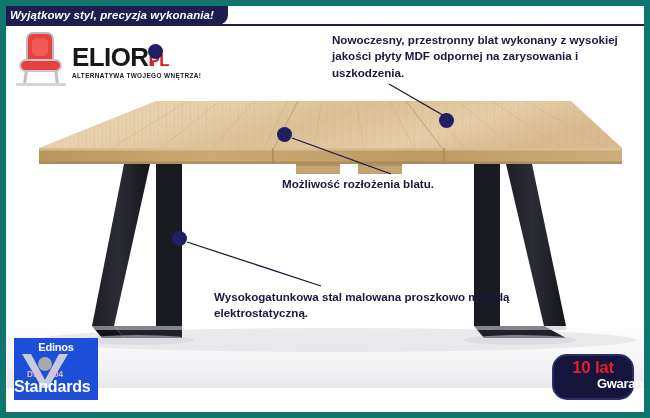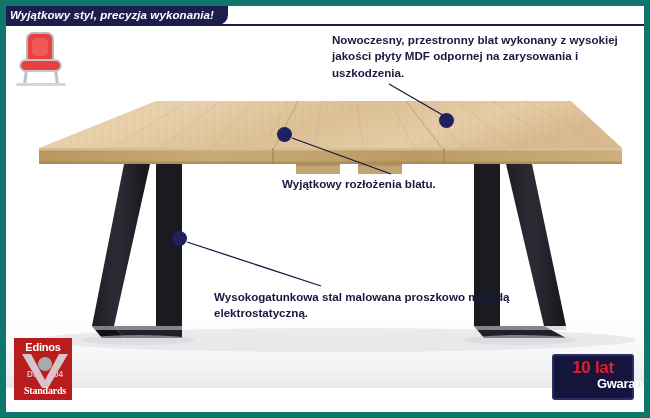--- a/index.html
+++ b/index.html
@@ -142,22 +142,22 @@
     z-index: 13;
   }
   #callout-top    { left: 326px; top: 26px;  width: 300px; }
   #callout-mid    { left: 276px; top: 170px; width: 250px; }
   #callout-bottom { left: 208px; top: 283px; width: 300px; }
 
   
   .edinos {
     position: absolute;
     left: 8px; bottom: 12px;
-    width: 58px; height: 62px;
-    background: #b91c1c;
+    width: 84px; height: 62px;
+    background: #1d4ed8;
     z-index: 16;
     color: #ffffff;
     text-align: center;
     overflow: hidden;
   }
   .edinos .e-name {
     position: relative;
     margin-top: 3px;
     font-size: 11px;
     font-weight: bold;
@@ -179,35 +179,34 @@
     z-index: 3;
     color: #e8b8cf;
     display: flex;
     justify-content: space-between;
     padding: 0 13px;
   }
   .edinos .e-std {
     position: absolute;
     left: 0; bottom: 4px;
     width: 62px;
-    font-size: 10px;
+    font-size: 16px;
     font-weight: bold;
     letter-spacing: -.2px;
     z-index: 3;
-    font-family: Liberation Serif, serif;
   }
 
   
   .warranty {
     position: absolute;
     right: 10px; bottom: 12px;
     width: 82px; height: 46px;
     background: #14143c;
     border: 2px solid #2c2c66;
-    border-radius: 3px;
+    border-radius: 15px;
     z-index: 16;
     text-align: center;
     padding-top: 3px;
   }
   .warranty .w-years {
     color: #e11f2d;
     font-size: 17px;
     font-weight: bold;
     line-height: 1.05;
     letter-spacing: -.3px;
@@ -229,20 +228,24 @@
   <div class="ribbon">Wyjątkowy styl, precyzja wykonania!</div>
   <div class="ribbon-rule"></div>
 
   <div class="logo-wrap">
     <div class="chair">
       <div class="back"></div>
       <div class="seat"></div>
       <div class="leg-l"></div>
       <div class="leg-r"></div>
       <div class="floor"></div>
+    </div>
+    <div class="logo-text">
+      <div class="logo-main"><span>ELIOR</span><span class="dot">.</span><span class="pl">PL</span></div>
+      <div class="logo-tag">ALTERNATYWA TWOJEGO WNĘTRZA!</div>
     </div>
   </div>
 
   <div class="photo">
     <svg width="650" height="300" viewBox="0 0 650 300" xmlns="http://www.w3.org/2000/svg">
       <defs>
         <linearGradient id="topGrad" x1="0" y1="0" x2="1" y2="0.25">
           <stop offset="0%" stop-color="#e0c49c"></stop>
           <stop offset="25%" stop-color="#e8d2ae"></stop>
           <stop offset="55%" stop-color="#dcc095"></stop>
@@ -335,21 +338,21 @@
     <line x1="447" y1="115" x2="383" y2="78" stroke="#181842" stroke-width="1.3"></line>
     <line x1="286" y1="132" x2="385" y2="168" stroke="#181842" stroke-width="1.3"></line>
     <line x1="181" y1="236" x2="315" y2="280" stroke="#181842" stroke-width="1.3"></line>
   </svg>
 
   <div class="dot" style="left:433px; top:107px;"></div>
   <div class="dot" style="left:271px; top:121px;"></div>
   <div class="dot" style="left:166px; top:225px;"></div>
 
   <div class="callout" id="callout-top">Nowoczesny, przestronny blat wykonany z wysokiej jakości płyty MDF odpornej na zarysowania i uszkodzenia.</div>
-  <div class="callout" id="callout-mid">Wyjątkowy rozłożenia blatu.</div>
+  <div class="callout" id="callout-mid">Możliwość rozłożenia blatu.</div>
   <div class="callout" id="callout-bottom">Wysokogatunkowa stal malowana proszkowo metodą elektrostatyczną.</div>
 
   <div class="edinos">
     <div class="e-name">Edinos</div>
     <svg class="v" viewBox="0 0 50 34" xmlns="http://www.w3.org/2000/svg">
       <polygon points="2,0 11,0 25,26 39,0 48,0 28,34 22,34" fill="#d9d9de" opacity="0.9"></polygon>
       <circle cx="25" cy="10" r="7" fill="#a9a9b0"></circle>
     </svg>
     <div class="e-mid">
       <span>DSI</span>

